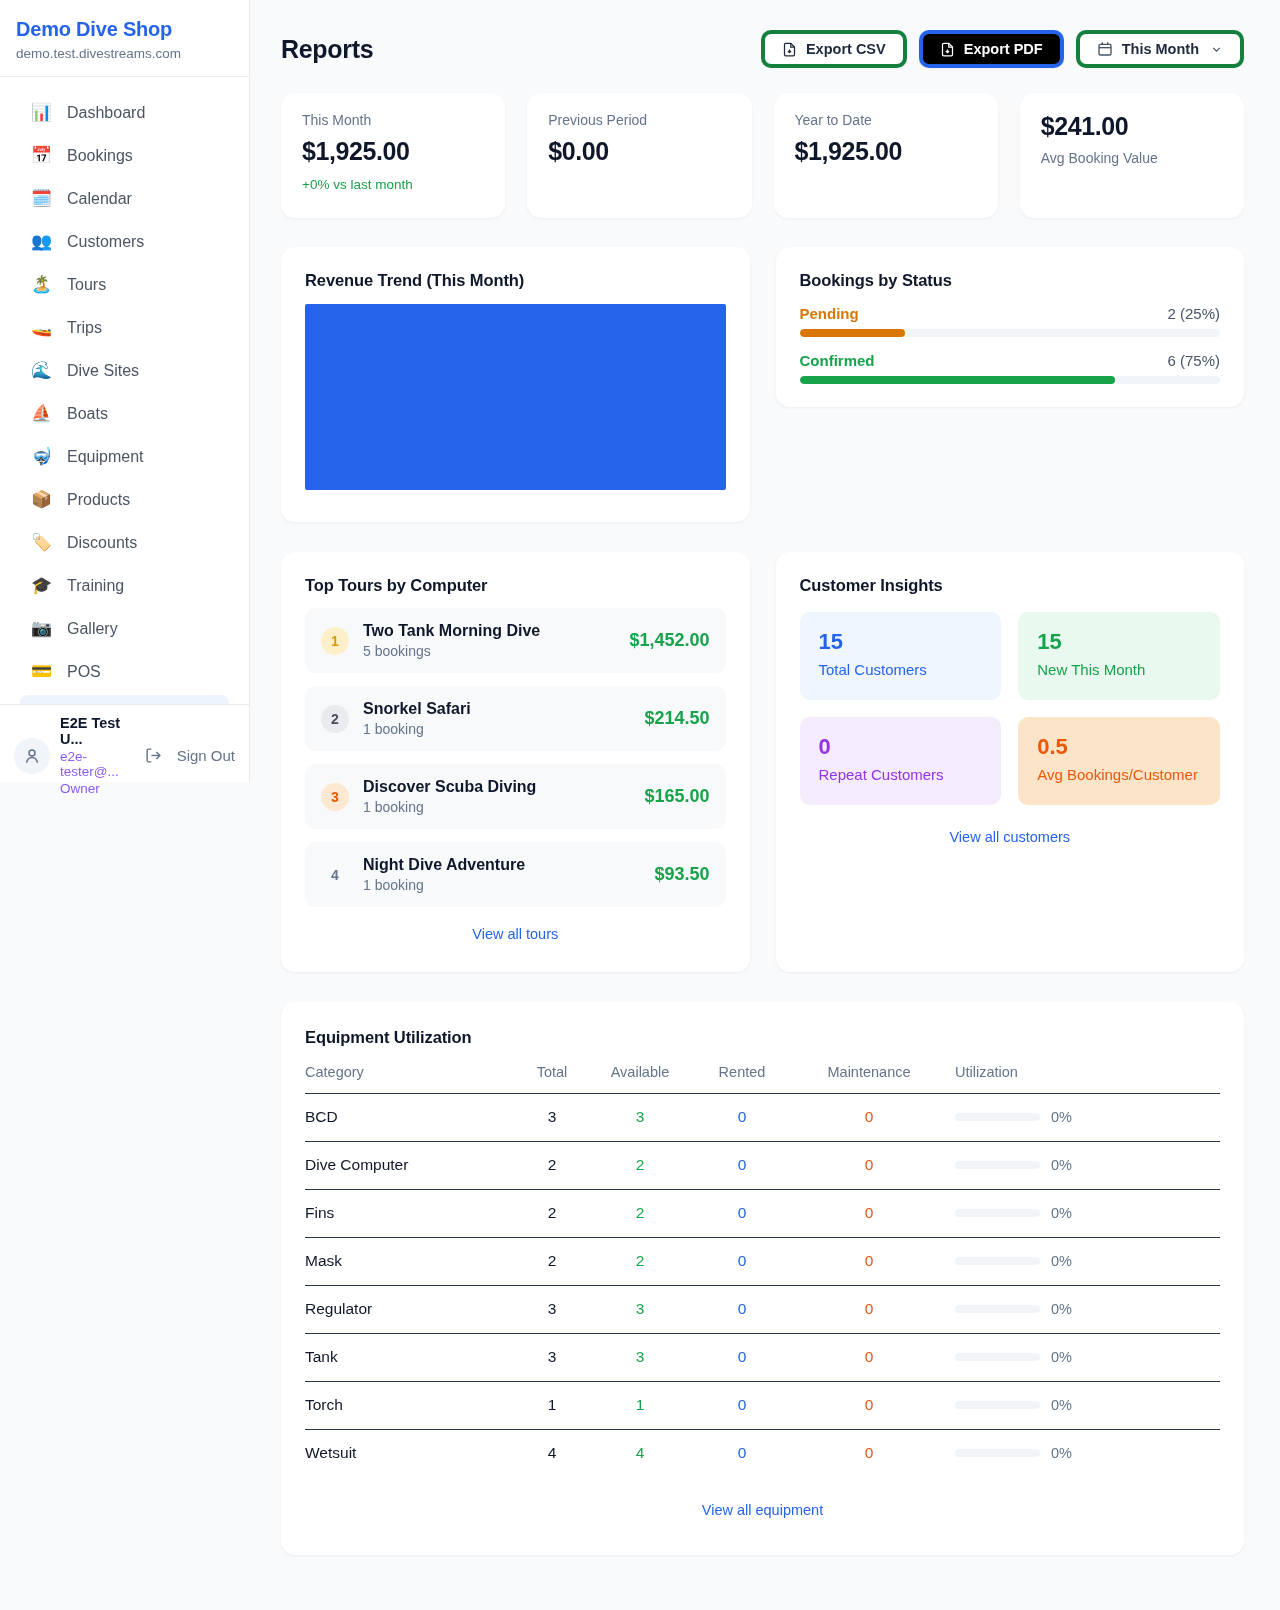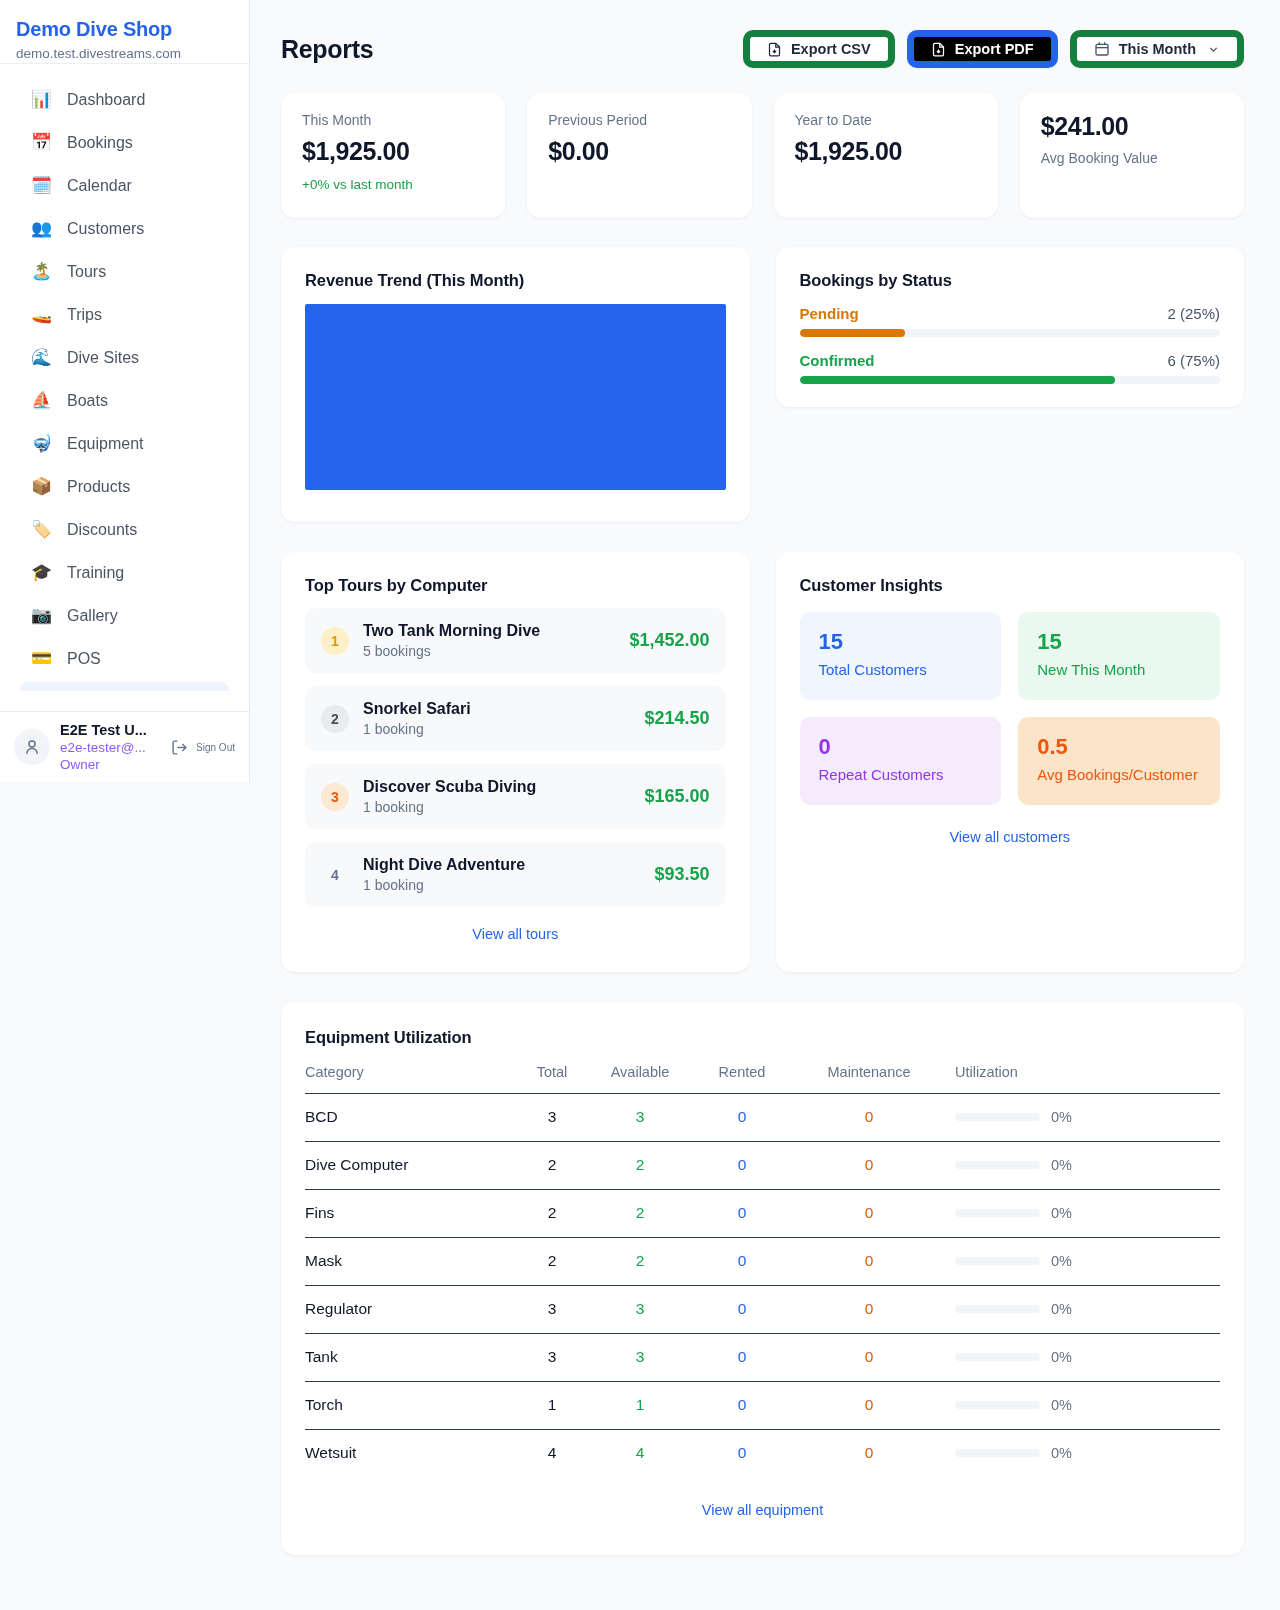--- a/index.html
+++ b/index.html
@@ -3,44 +3,44 @@
 <meta charset="utf-8">
 <style>
   * { margin:0; padding:0; box-sizing:border-box; }
   html,body { background:#f8fafc; }
   body { font-family:"Liberation Sans", sans-serif; color:#0f172a; }
   .app { position:relative; width:1280px; height:1610px; background:#f8fafc; overflow:hidden; }
 
   
   .sidebar { position:absolute; left:0; top:0; width:250px; height:782px; background:#fff;
              border-right:1px solid #e7ebf0; display:flex; flex-direction:column; }
-  .sb-head { padding:18px 16px 2px 16px; border-bottom:1px solid #eceff3; }
+  .sb-head { padding:18px 16px 15px 16px; border-bottom:1px solid #eceff3; }
   .sb-title { color:#2563eb; font-size:20px; font-weight:bold; letter-spacing:-0.2px; }
   .sb-domain { color:#64748b; font-size:13.5px; margin-top:5px; }
   .sb-nav { padding:14px 8px 0 8px; flex:1; }
   .sb-item { display:flex; align-items:center; height:43px; padding:0 10px 0 22px; border-radius:8px;
              color:#4b5563; font-size:16px; cursor:pointer; }
   .sb-item .ico { width:24px; font-size:17px; margin-right:13px; text-align:center; }
   .sb-active-sliver { height:9px; margin:2px 12px 0 12px; border-radius:8px 8px 0 0; background:#eef4fd; }
   .sb-foot { border-top:1px solid #e7ebf0; padding:10px 14px; display:flex; align-items:center; }
   .avatar { width:36px; height:36px; border-radius:50%; background:#f1f5f9; display:flex;
             align-items:center; justify-content:center; color:#64748b; flex:0 0 36px; }
   .sb-user { margin-left:10px; min-width:0; }
   .sb-user-name { font-size:14.5px; font-weight:bold; color:#0f172a; }
   .sb-user-email, .sb-user-role { font-size:13.5px; color:#8b5cf6; margin-top:2px; }
-  .sb-signout { margin-left:auto; display:flex; align-items:center; gap:8px; color:#64748b;
-                font-size:10px; cursor:pointer; white-space:nowrap; }
+  .sb-signout { margin-left:auto; display:flex; align-items:center; gap:15px; color:#64748b;
+                font-size:15px; cursor:pointer; white-space:nowrap; }
 
   
   .main { position:absolute; left:250px; top:0; width:1030px; padding:30px 36px 0 31px; }
   .page-head { display:flex; align-items:center; margin-bottom:25px; }
   .page-title { font-size:25px; font-weight:bold; letter-spacing:-0.3px; }
   .head-actions { margin-left:auto; display:flex; gap:12px; }
   .btn { display:flex; align-items:center; gap:9px; height:38px; padding:0 17px; border-radius:10px;
-         font-size:14.5px; font-weight:bold; cursor:pointer; border:7px solid #15803d; background:#fff;
+         font-size:14.5px; font-weight:bold; cursor:pointer; border:4px solid #15803d; background:#fff;
          color:#1e293b; box-shadow:0 1px 2px rgba(15,23,42,.04); }
   .btn-primary { background:#000000; border-color:#2563eb; color:#fff; }
   .btn svg { display:block; }
   .chev { margin-left:2px; }
 
   .card { background:#fff; border-radius:14px; box-shadow:0 1px 3px rgba(15,23,42,.06); }
 
   
   .stats { display:grid; grid-template-columns:repeat(4,1fr); gap:22px; margin-bottom:29px; }
   .stat { height:125px; padding:19px 21px; }

